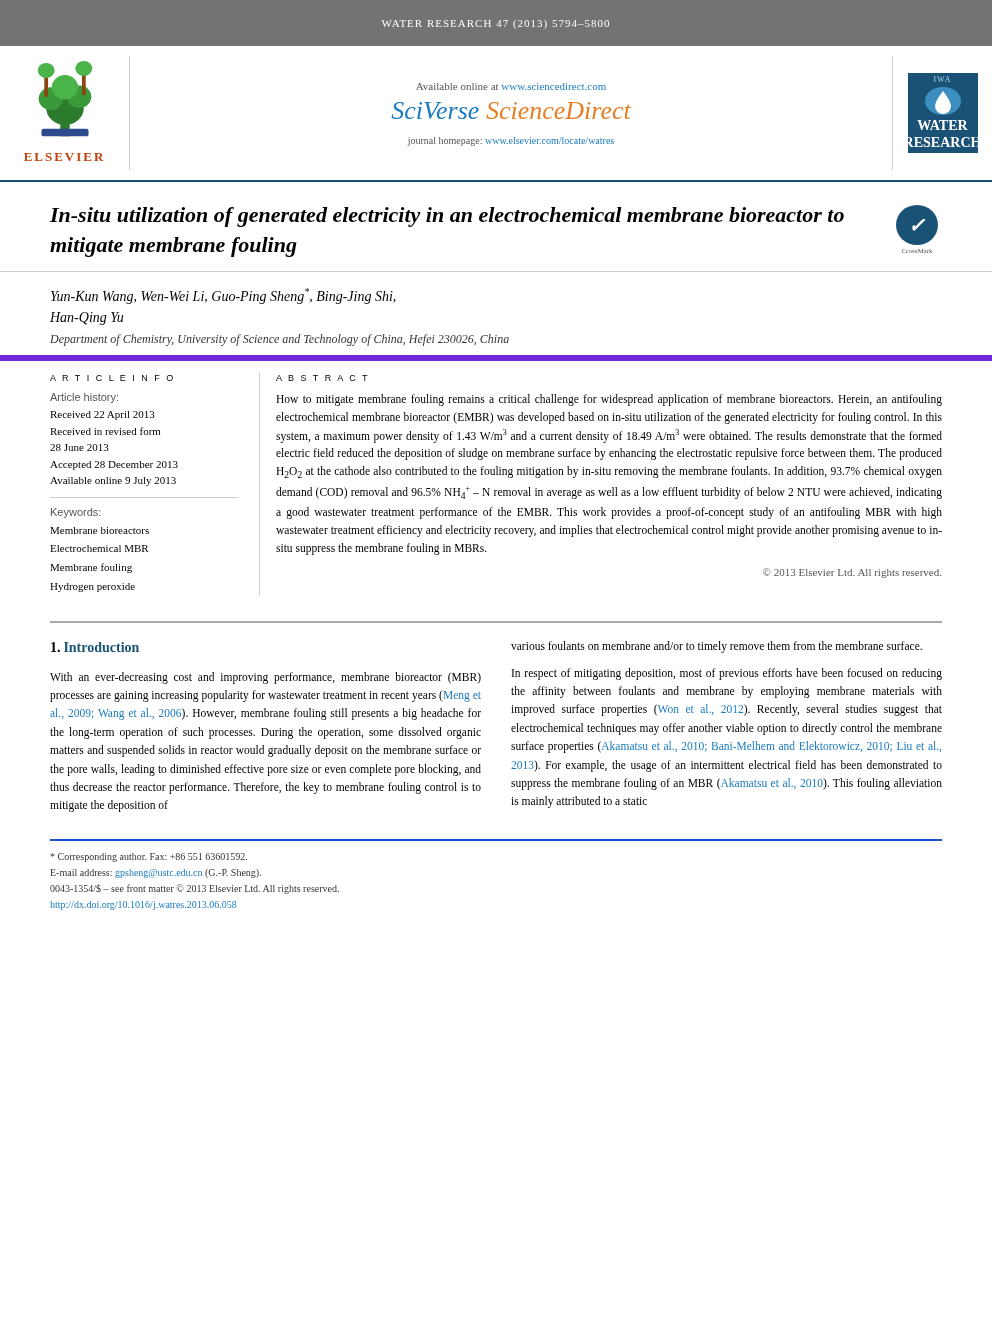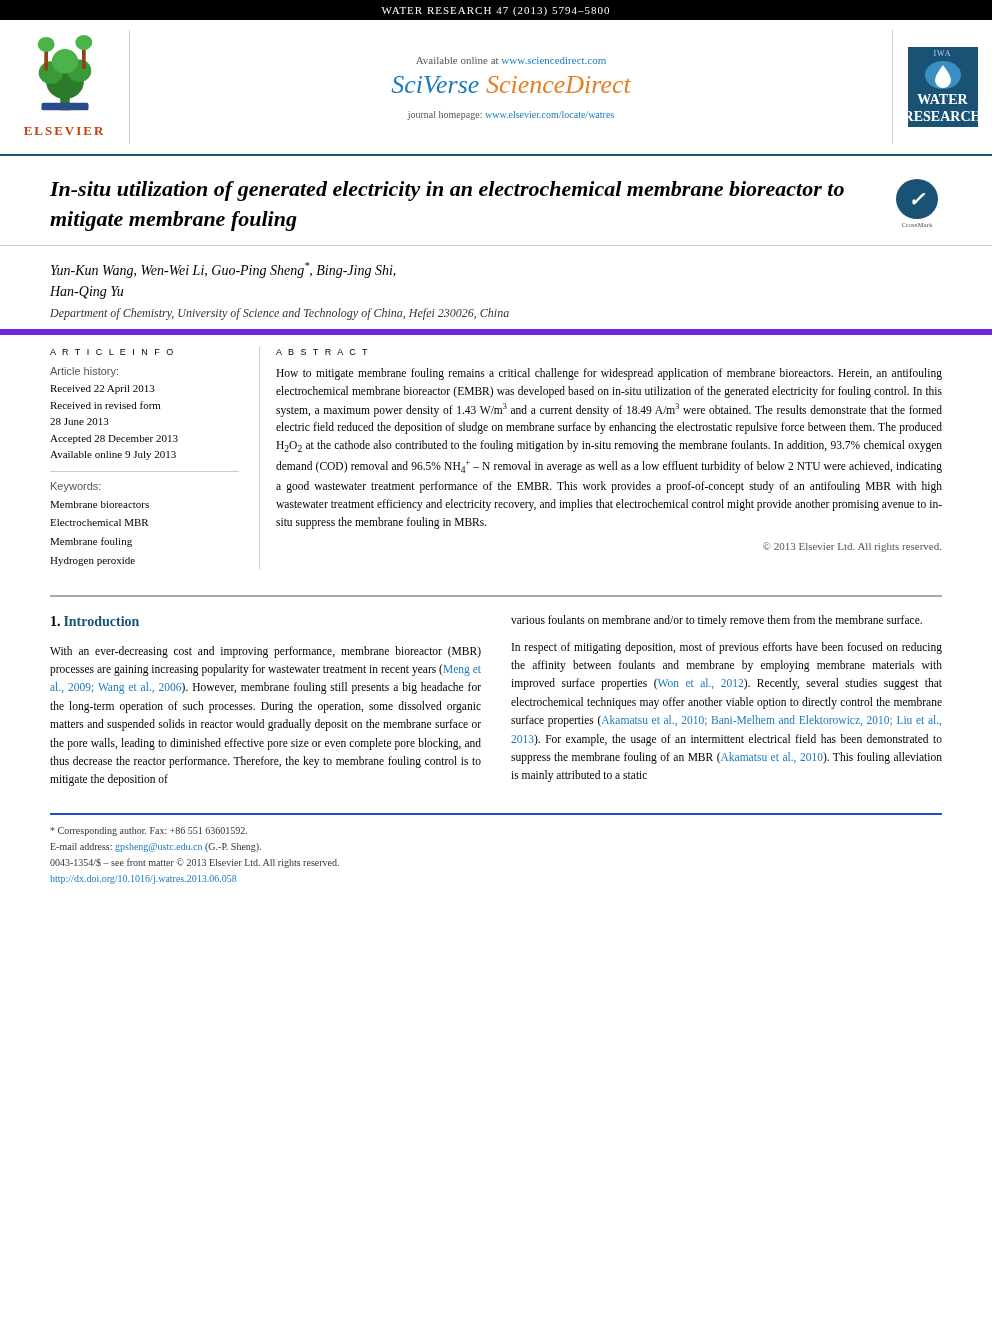--- a/index.html
+++ b/index.html
@@ -4,25 +4,25 @@
   <style>
     * { box-sizing: border-box; margin: 0; padding: 0; }
     body {
       font-family: 'Times New Roman', Times, serif;
       background: #fff;
       color: #000;
       width: 992px;
       min-height: 1323px;
     }
     .top-bar {
-      background: #000000;
+      background: #737373;
       color: #fff;
       text-align: center;
       font-size: 11px;
-      padding: 4px 0;
+      padding: 17px 0;
       letter-spacing: 1px;
     }
     .header-section {
       display: flex;
       align-items: stretch;
       border-bottom: 2px solid #1a5276;
       padding: 10px 0;
     }
     .elsevier-logo {
       width: 130px;

